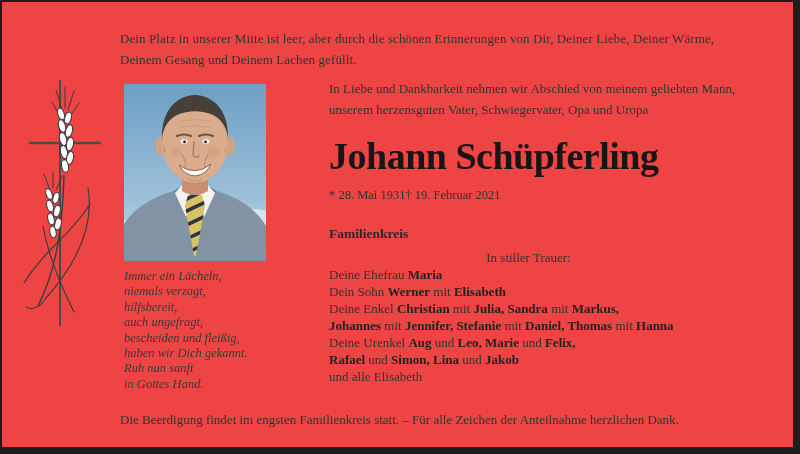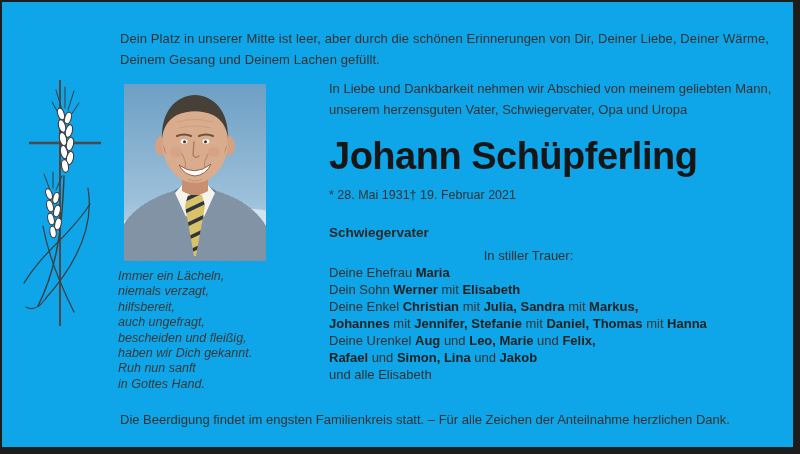--- a/index.html
+++ b/index.html
@@ -7,37 +7,38 @@
   .frame {
     position: relative;
     width: 800px; height: 454px;
     background: #1d1d1d;
     overflow: hidden;
     font-family: "Liberation Sans", sans-serif;
   }
   .card {
     position: absolute;
     left: 2px; top: 2px; right: 7px; bottom: 7px;
-    background: #0ea5e9;
+    background: #ef4444;
     color: #2f2f2f;
+    font-family: Liberation Serif, serif;
   }
   .opening {
     position: absolute; left: 118px; top: 26px; width: 660px;
     font-size: 13px; line-height: 21px; letter-spacing: 0.1px;
     color: #333333; white-space: nowrap;
   }
   .cross-wheat {
     position: absolute; left: 14px; top: 76px;
   }
   .photo {
     position: absolute; left: 122px; top: 82px; width: 142px; height: 177px;
     overflow: hidden;
   }
   .poem {
-    position: absolute; left: 116px; top: 267px; width: 180px;
+    position: absolute; left: 122px; top: 267px; width: 180px;
     font-size: 12.5px; line-height: 15.4px; font-style: italic; color: #3a3a3a;
   }
   .main {
     position: absolute; left: 327px; top: 76px; width: 399px;
   }
   .intro {
     font-size: 13px; line-height: 21px; color: #333333; white-space: nowrap;
   }
   .name {
     margin-top: 15px;
@@ -186,21 +187,21 @@
         <div>unserem herzensguten Vater, Schwiegervater, Opa und Uropa</div>
       </div>
 
       <div class="name">Johann Schüpferling</div>
 
       <div class="dates">
         <span>* 28. Mai 1931</span>
         <span>† 19. Februar 2021</span>
       </div>
 
-      <div class="city">Schwiegervater</div>
+      <div class="city">Familienkreis</div>
 
       <div class="mourning-header">In stiller Trauer:</div>
 
       <div class="mourners">
           <div class="mourner-line"><span>Deine Ehefrau </span><span class="bold">Maria</span></div>
           <div class="mourner-line"><span>Dein Sohn </span><span class="bold">Werner</span><span> mit </span><span class="bold">Elisabeth</span></div>
           <div class="mourner-line"><span>Deine Enkel </span><span class="bold">Christian</span><span> mit </span><span class="bold">Julia, Sandra</span><span> mit </span><span class="bold">Markus,</span></div>
           <div class="mourner-line"><span class="bold">Johannes</span><span> mit </span><span class="bold">Jennifer, Stefanie</span><span> mit </span><span class="bold">Daniel, Thomas</span><span> mit </span><span class="bold">Hanna</span></div>
           <div class="mourner-line"><span>Deine Urenkel </span><span class="bold">Aug</span><span> und </span><span class="bold">Leo, Marie</span><span> und </span><span class="bold">Felix,</span></div>
           <div class="mourner-line"><span class="bold">Rafael</span><span> und </span><span class="bold">Simon, Lina</span><span> und </span><span class="bold">Jakob</span></div>

